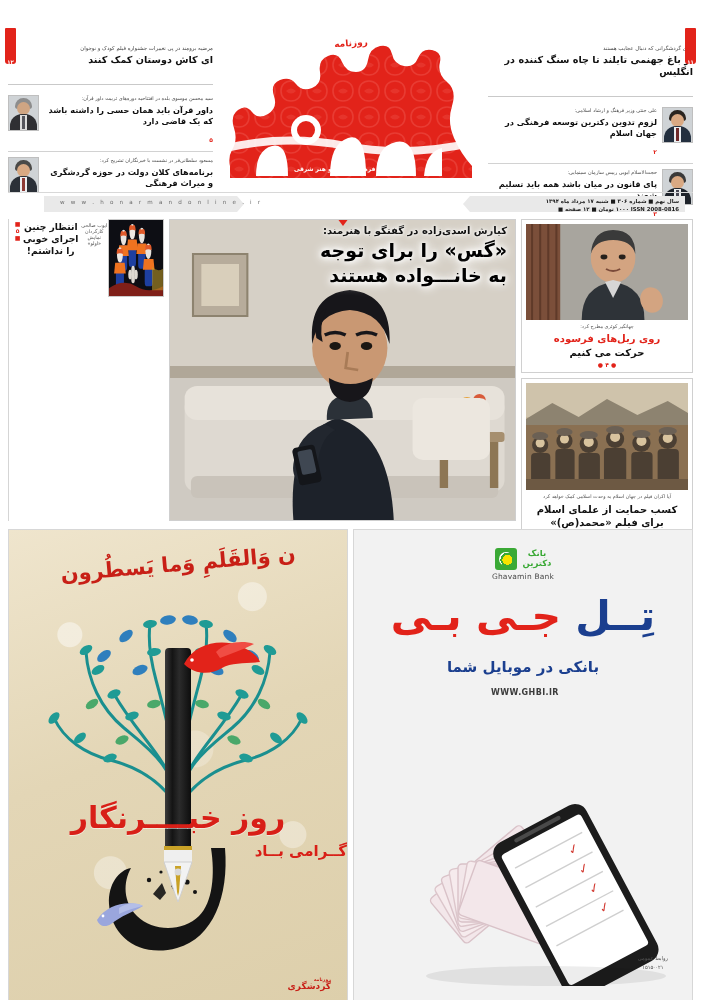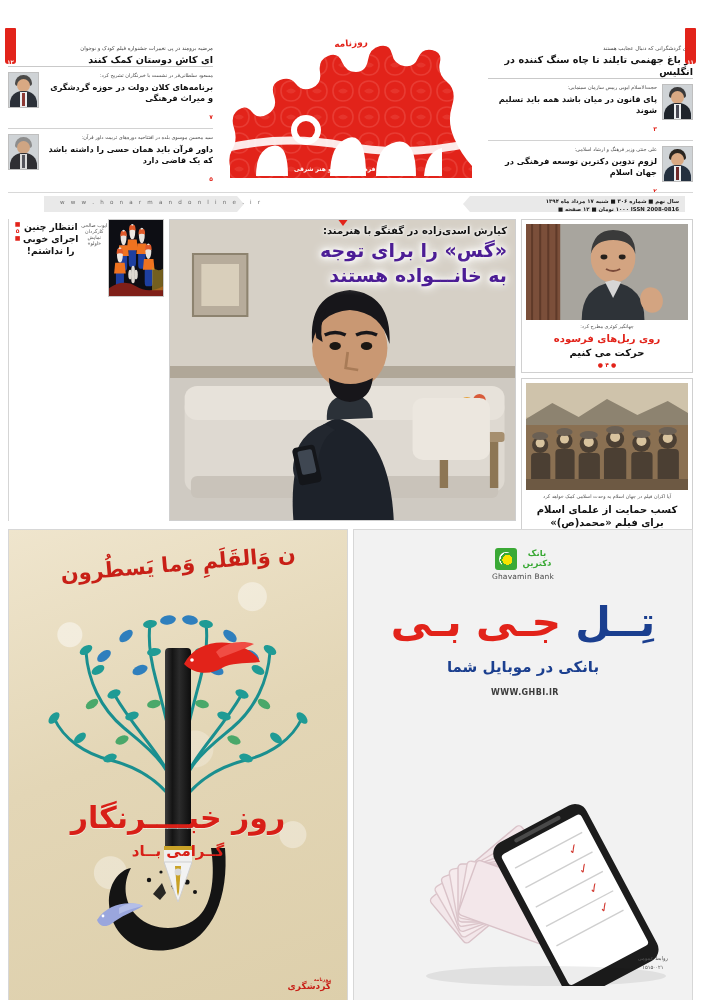--- a/index.html
+++ b/index.html
@@ -33,21 +33,22 @@
   .mast-col {
     position: absolute;
     top: 14px;
     width: 205px;
   }
   .mast-col-right { right: 0; text-align: right; }
   .mast-col-left  { left: 0;  text-align: right; }
 
   .mast-lead {
     border-bottom: 1px solid #c9c9c9;
-    padding-bottom: 0;
+    padding-bottom: 18px;
+    margin-bottom: 5px;
     position: relative;
   }
   .mast-kicker {
     font-size: 5.4px;
     color: #444;
     line-height: 1.5;
     letter-spacing: .1px;
   }
   .mast-lead-title {
     font-size: 9.6px;
@@ -284,21 +285,21 @@
   .lead-kicker {
     font-size: 10px;
     color: #111;
     font-weight: bold;
     margin-bottom: 2px;
     text-shadow: 0 0 3px #fff, 0 0 5px #fff, 0 0 8px #fff;
   }
   .lead-title {
     font-size: 19px;
     font-weight: bold;
-    color: #4c1d95;
+    color: #000000;
     line-height: 1.3;
     text-shadow: 0 0 4px #fff, 0 0 7px #fff, 0 0 11px #fff, 0 0 14px #fff;
     letter-spacing: -.3px;
   }
   .lead-marker {
     position: absolute;
     top: -2px;
     left: 50%;
     transform: translateX(-50%);
     width: 0; height: 0;
@@ -442,21 +443,21 @@
     font-weight: bold;
     color: #d81f17;
     letter-spacing: -1.5px;
     z-index: 5;
     text-shadow: 0 1px 0 rgba(255,255,255,.5);
   }
   .jd-sub {
     position: absolute;
     top: 312px;
     left: 0; right: 0;
-    text-align: center;
+    text-align: right;
     font-size: 15px;
     font-weight: bold;
     color: #d81f17;
     z-index: 5;
     letter-spacing: 1px;
   }
   .jd-noon {
     position: absolute;
     bottom: 34px;
     left: 50%;
@@ -521,21 +522,20 @@
   }
   .bank-big {
     position: absolute;
     top: 66px;
     left: 0; right: 0;
     text-align: center;
     font-size: 41px;
     font-weight: bold;
     line-height: 1;
     letter-spacing: -2px;
-    margin-top: 6px;
   }
   .bank-big .r { color: #e2231a; }
   .bank-big .b { color: #1b3f8f; }
   .bank-slogan {
     position: absolute;
     top: 128px;
     left: 0; right: 0;
     text-align: center;
     font-size: 15px;
     font-weight: bold;
@@ -578,89 +578,89 @@
 
   <div class="masthead">
 
     <div class="mast-col mast-col-right">
       <div class="mast-lead">
         <div class="red-tab">
           <span class="pnum">۱۱</span>
         </div>
         <div class="mast-kicker">برای گردشگرانی که دنبال عجایب هستند</div>
         <div class="mast-lead-title">از باغ جهنمی تایلند تا چاه سنگ کننده در انگلیس</div>
+      </div>
+
+      <div class="mast-item">
+        <div class="mast-thumb">
+          <i class="face-hair" style="background:#2a2520"></i>
+          <i class="face-skin"></i>
+          <i class="face-body" style="background:#24303f"></i>
+          <i class="face-shirt"></i>
+          <i class="face-tie" style="background:#6f2a2a"></i>
+        </div>
+        <div class="mast-item-txt">
+          <div class="mi-kicker">علی جنتی وزیر فرهنگ و ارشاد اسلامی:</div>
+          <div class="mi-title">لزوم تدوین دکترین توسعه فرهنگی در جهان اسلام</div>
+          <span class="mi-pg">۲</span>
+        </div>
       </div>
 
       <div class="mast-item">
         <div class="mast-thumb">
           <i class="face-hair" style="background:#3a3a3a"></i>
           <i class="face-skin"></i>
           <i class="face-body" style="background:#1f242b"></i>
           <i class="face-shirt"></i>
           <i class="face-tie" style="background:#4a4a55"></i>
         </div>
         <div class="mast-item-txt">
           <div class="mi-kicker">حجت‌الاسلام ایوبی رییس سازمان سینمایی:</div>
           <div class="mi-title">پای قانون در میان باشد همه باید تسلیم شوند</div>
           <span class="mi-pg">۳</span>
         </div>
       </div>
-
-      <div class="mast-item">
-        <div class="mast-thumb">
-          <i class="face-hair" style="background:#2a2520"></i>
-          <i class="face-skin"></i>
-          <i class="face-body" style="background:#24303f"></i>
-          <i class="face-shirt"></i>
-          <i class="face-tie" style="background:#6f2a2a"></i>
-        </div>
-        <div class="mast-item-txt">
-          <div class="mi-kicker">علی جنتی وزیر فرهنگ و ارشاد اسلامی:</div>
-          <div class="mi-title">لزوم تدوین دکترین توسعه فرهنگی در جهان اسلام</div>
-          <span class="mi-pg">۲</span>
-        </div>
-      </div>
     </div>
 
     <div class="mast-col mast-col-left">
       <div class="mast-lead">
         <div class="red-tab">
           <span class="pnum">۱۲</span>
         </div>
         <div class="mast-kicker">مرضیه برومند در پی تغییرات جشنواره فیلم کودک و نوجوان</div>
         <div class="mast-lead-title">ای کاش دوستان کمک کنند</div>
+      </div>
+
+      <div class="mast-item">
+        <div class="mast-thumb">
+          <i class="face-hair" style="background:#8d8d8d"></i>
+          <i class="face-skin" style="background:#cfa583"></i>
+          <i class="face-body" style="background:#2f2f33"></i>
+          <i class="face-shirt" style="background:#dcdcdc"></i>
+          <i class="face-tie" style="background:#55555c"></i>
+        </div>
+        <div class="mast-item-txt">
+          <div class="mi-kicker">سید محسن موسوی بلده در افتتاحیه دوره‌های تربیت داور قرآن:</div>
+          <div class="mi-title">داور قرآن باید همان حسی را داشته باشد که یک قاضی دارد</div>
+          <span class="mi-pg">۵</span>
+        </div>
       </div>
 
       <div class="mast-item">
         <div class="mast-thumb">
           <i class="face-hair" style="background:#4b4a48"></i>
           <i class="face-skin"></i>
           <i class="face-body" style="background:#2b3038"></i>
           <i class="face-shirt"></i>
           <i class="face-tie" style="background:#8d3a35"></i>
         </div>
         <div class="mast-item-txt">
           <div class="mi-kicker">مسعود سلطانی‌فر در نشست با خبرنگاران تشریح کرد:</div>
           <div class="mi-title">برنامه‌های کلان دولت در حوزه گردشگری و میراث فرهنگی</div>
           <span class="mi-pg">۷</span>
-        </div>
-      </div>
-
-      <div class="mast-item">
-        <div class="mast-thumb">
-          <i class="face-hair" style="background:#8d8d8d"></i>
-          <i class="face-skin" style="background:#cfa583"></i>
-          <i class="face-body" style="background:#2f2f33"></i>
-          <i class="face-shirt" style="background:#dcdcdc"></i>
-          <i class="face-tie" style="background:#55555c"></i>
-        </div>
-        <div class="mast-item-txt">
-          <div class="mi-kicker">سید محسن موسوی بلده در افتتاحیه دوره‌های تربیت داور قرآن:</div>
-          <div class="mi-title">داور قرآن باید همان حسی را داشته باشد که یک قاضی دارد</div>
-          <span class="mi-pg">۵</span>
         </div>
       </div>
     </div>
 
     <div class="logo-wrap">
       <svg class="logo-art" viewBox="0 0 250 152">
         <defs>
           <pattern id="orn" width="26" height="26" patternUnits="userSpaceOnUse">
             <path d="M13 3 C19 3 23 7 23 13 C23 19 19 23 13 23 C7 23 3 19 3 13 C3 7 7 3 13 3 Z" fill="none" stroke="#f05a52" stroke-width="1.6"></path>
             <path d="M8 13 Q13 8 18 13 Q13 18 8 13 Z" fill="#f26a60" opacity="0.55"></path>

